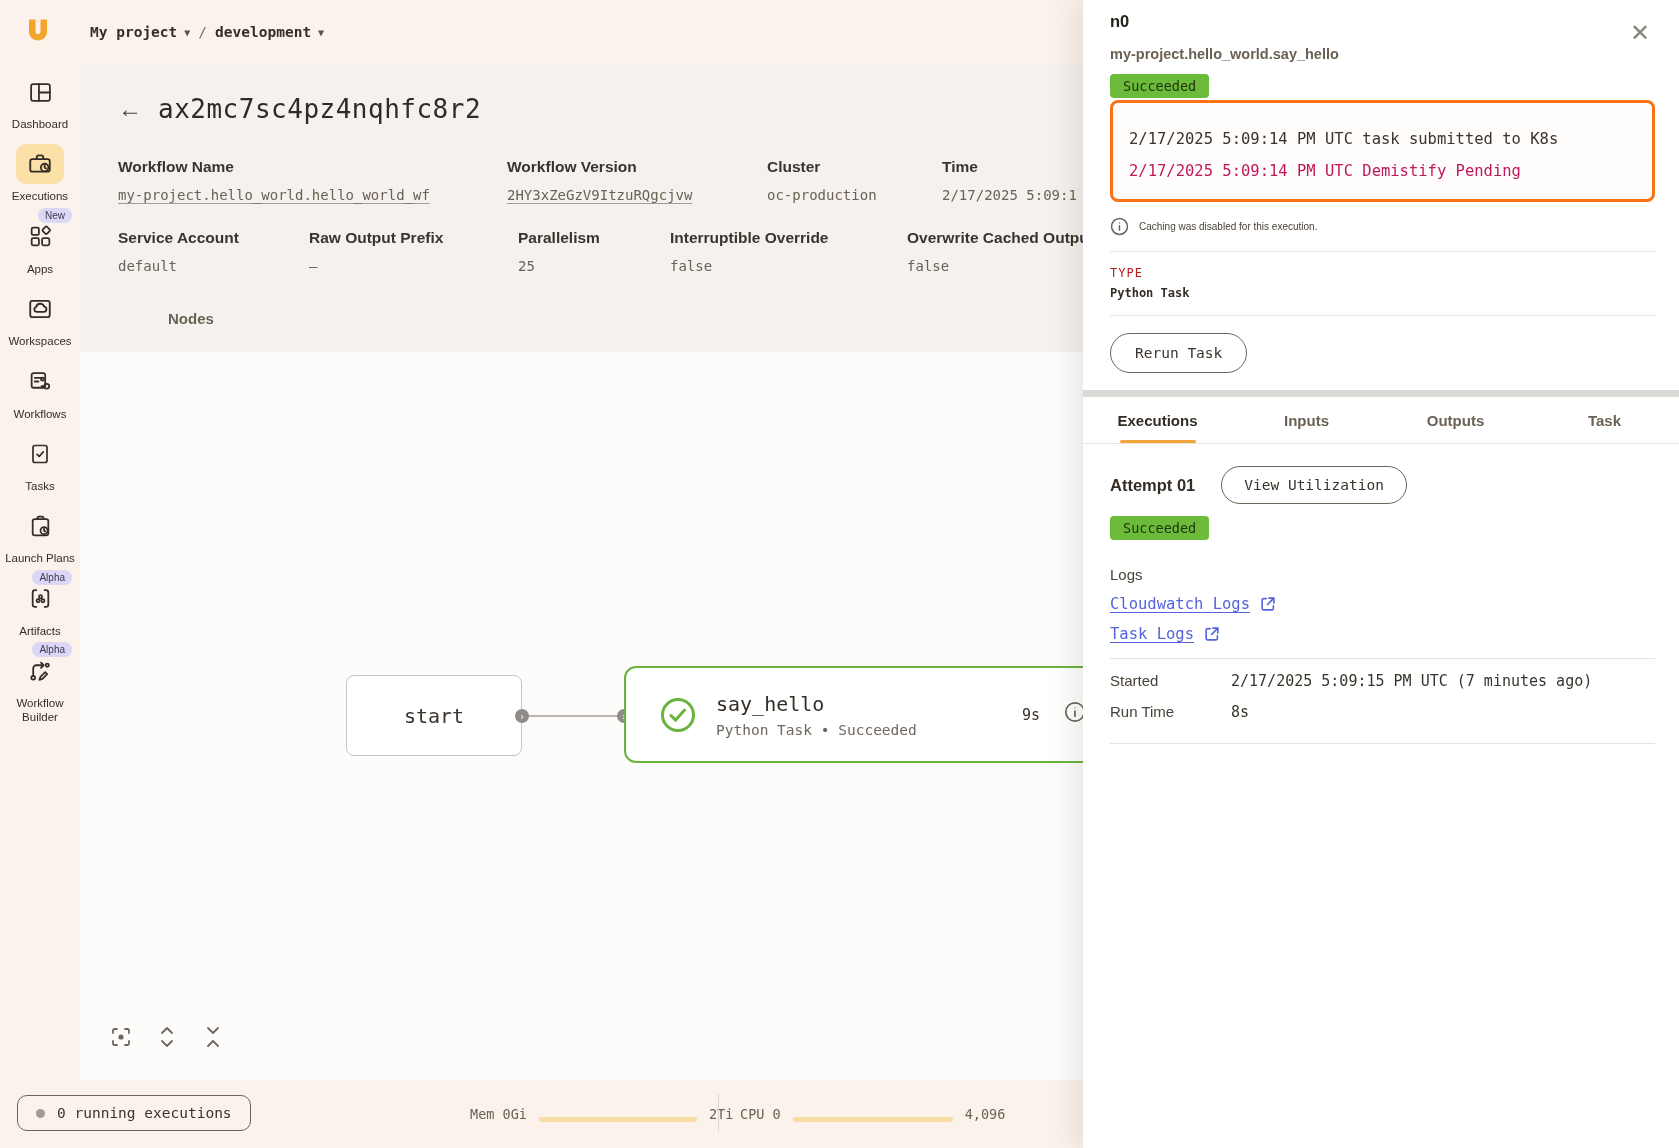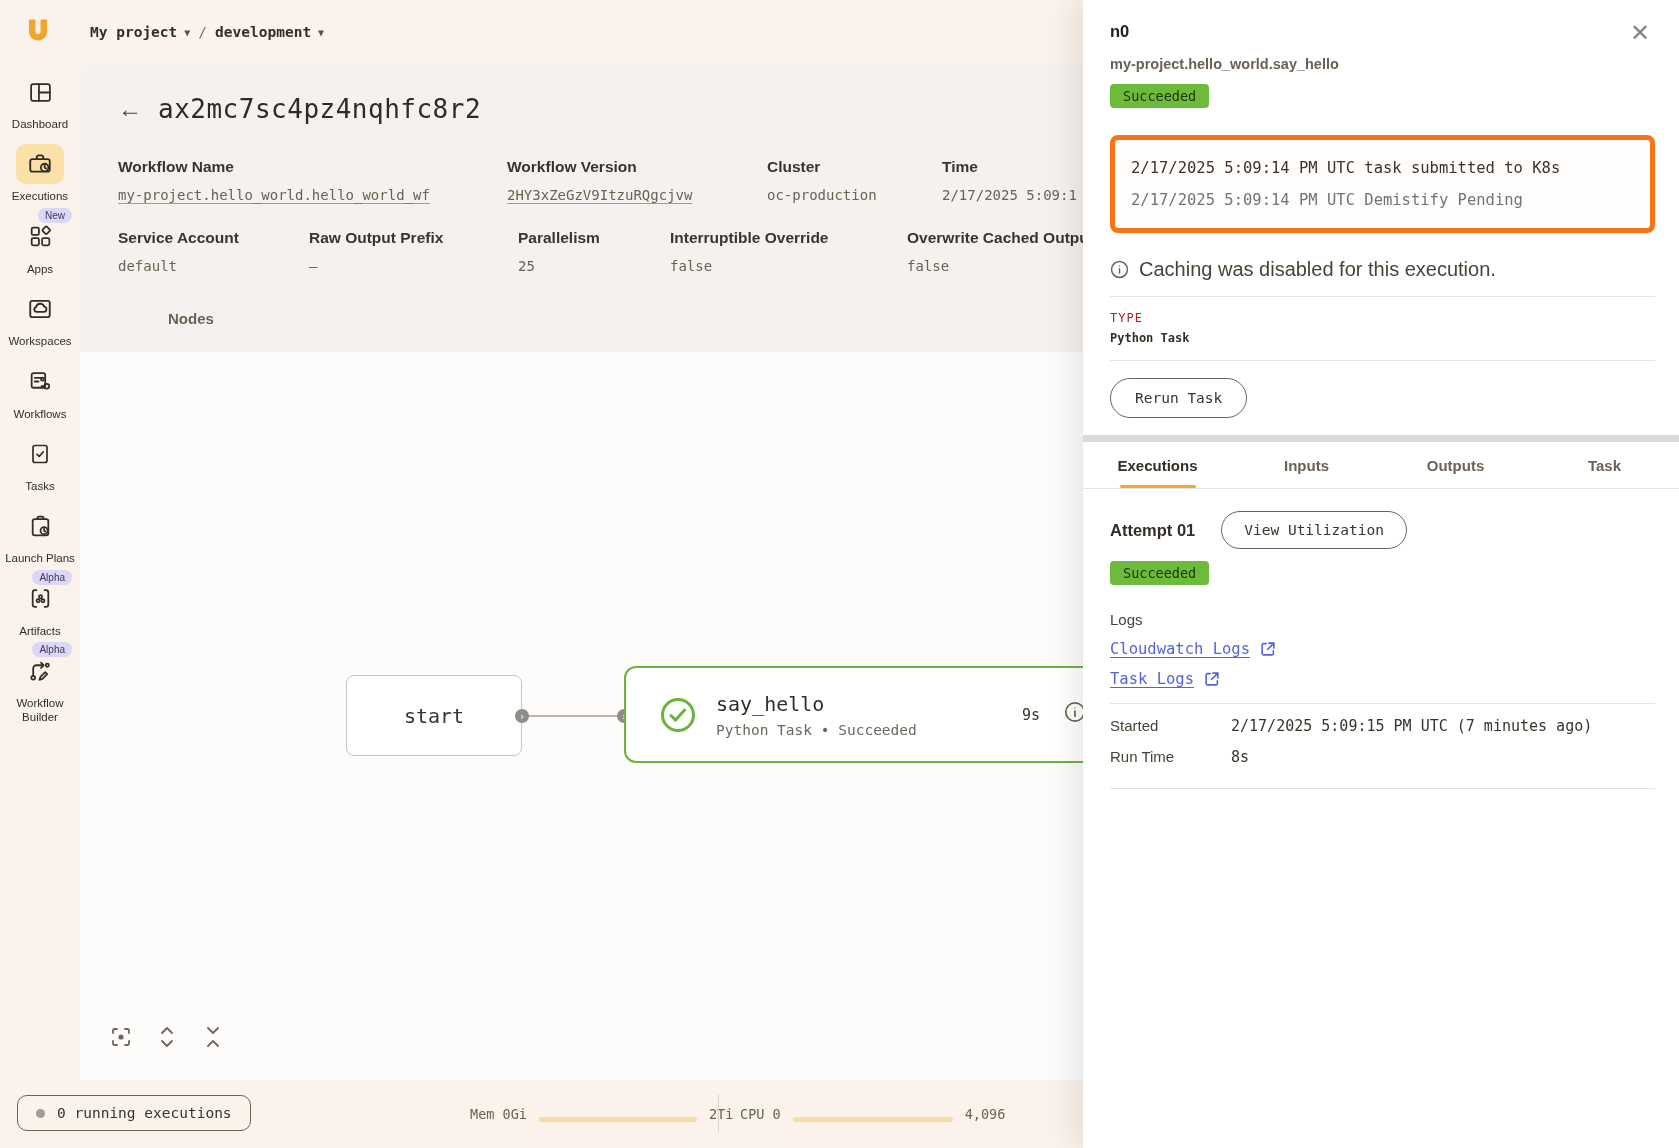--- a/index.html
+++ b/index.html
@@ -81,29 +81,29 @@
   .gauge { position:absolute; top:26px; display:flex; align-items:flex-end; gap:12px; font-family:"DejaVu Sans Mono", monospace; font-size:13.5px; color:#6b6254; }
   .gauge-mem { left:470px; } .gauge-cpu { left:740px; }
   .gauge-track { height:5px; border-radius:3px; background:#f6dca6; }
   .track-mem { width:158px; } .track-cpu { width:160px; }
   .gauge-div { position:absolute; left:718px; top:14px; width:1px; height:38px; background:#ddd5cb; }
 
   
   .panel { position:absolute; left:1083px; top:0; width:596px; height:1148px; background:#ffffff;
     box-shadow:-10px 0 26px rgba(60,50,40,0.10); }
   .panel-pad { padding:0 24px 0 27px; }
-  .panel-title { font-size:16.5px; font-weight:bold; color:#262118; padding-top:22px; }
+  .panel-title { font-size:16.5px; font-weight:bold; color:#262118; padding-top:12px; }
   .panel-close { position:absolute; right:26px; top:20px; width:26px; height:26px; cursor:pointer; color:#8a857d; font-size:24px; line-height:26px; text-align:center; }
   .panel-sub { font-size:14.5px; font-weight:bold; color:#6a6153; margin-top:15px; }
   .badge-succeeded { display:inline-block; background:#6cbb3a; color:#233311; font-family:"DejaVu Sans Mono", monospace;
     font-size:13.5px; padding:4px 13px; border-radius:4px; margin-top:12px; }
-  .log-box { margin-top:27px; border:5px solid #f97316; border-radius:8px; background:#fefdfc; padding:12px 16px 12px; }
+  .log-box { margin-top:2px; border:3px solid #f97316; border-radius:8px; background:#fefdfc; padding:20px 16px 12px; }
   .log-line { font-family:"DejaVu Sans Mono", monospace; font-size:15.5px; color:#3a342c; padding:7px 0; }
-  .log-line.muted { color:#737373; }
-  .info-row { display:flex; align-items:center; gap:10px; margin-top:25px; font-size:20px; color:#4a4337; }
+  .log-line.muted { color:#be185d; }
+  .info-row { display:flex; align-items:center; gap:10px; margin-top:15px; font-size:10px; color:#4a4337; }
   .hr { height:1px; background:#e7e3dd; margin-top:15px; }
   .type-label { font-family:"DejaVu Sans Mono", monospace; font-size:12px; letter-spacing:1px; color:#b91c1c; margin-top:14px; }
   .type-value { font-family:"DejaVu Sans Mono", monospace; font-size:12px; font-weight:bold; color:#332d25; margin-top:6px; }
   .btn-row { display:flex; gap:14px; margin-top:17px; }
   .pill-btn { height:40px; border:1px solid #6d6458; border-radius:21px; background:transparent; padding:0 24px;
     font-family:"DejaVu Sans Mono", monospace; font-size:14.5px; color:#3a342c; cursor:pointer; display:flex; align-items:center; }
   .resize-bar { height:7px; background:#dbd9d6; margin-top:17px; cursor:row-resize; }
   .panel-tabs { display:flex; border-bottom:1px solid #e7e3dd; }
   .panel-tab { width:25%; text-align:center; padding:15px 0 14px; font-size:15px; font-weight:600; color:#6b6254; cursor:pointer; position:relative; }
   .panel-tab.active { color:#332d25; }

